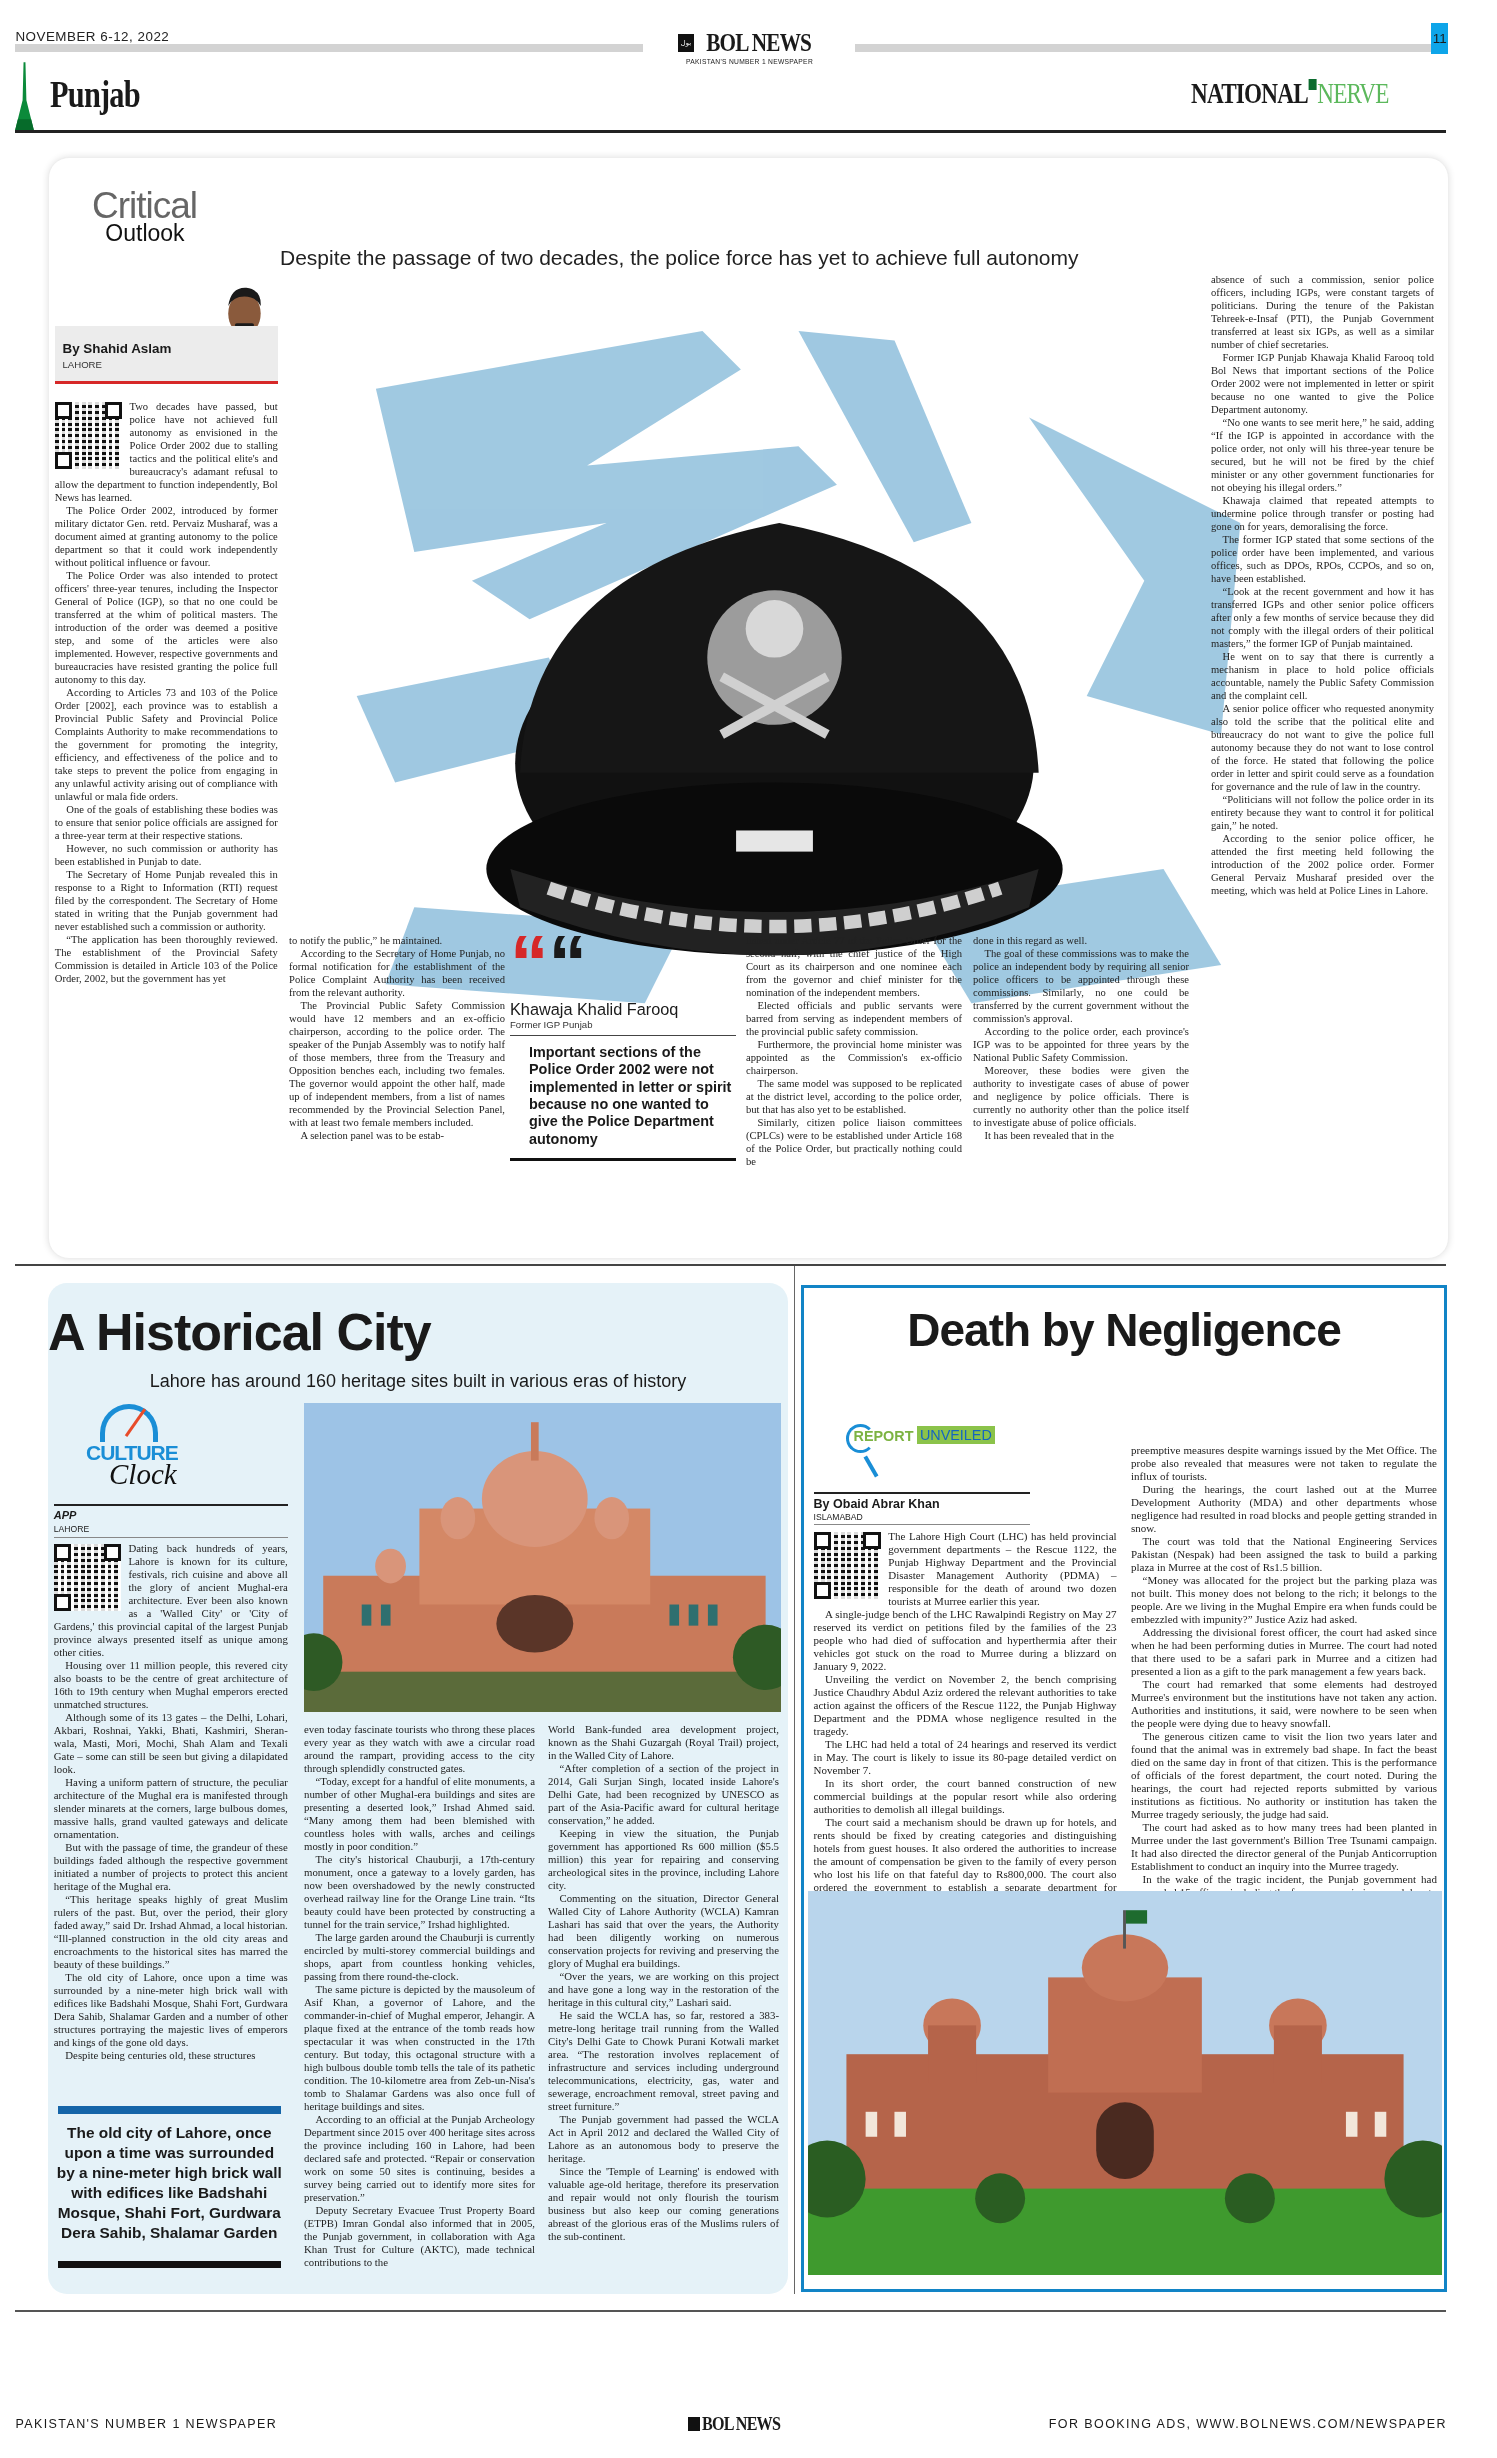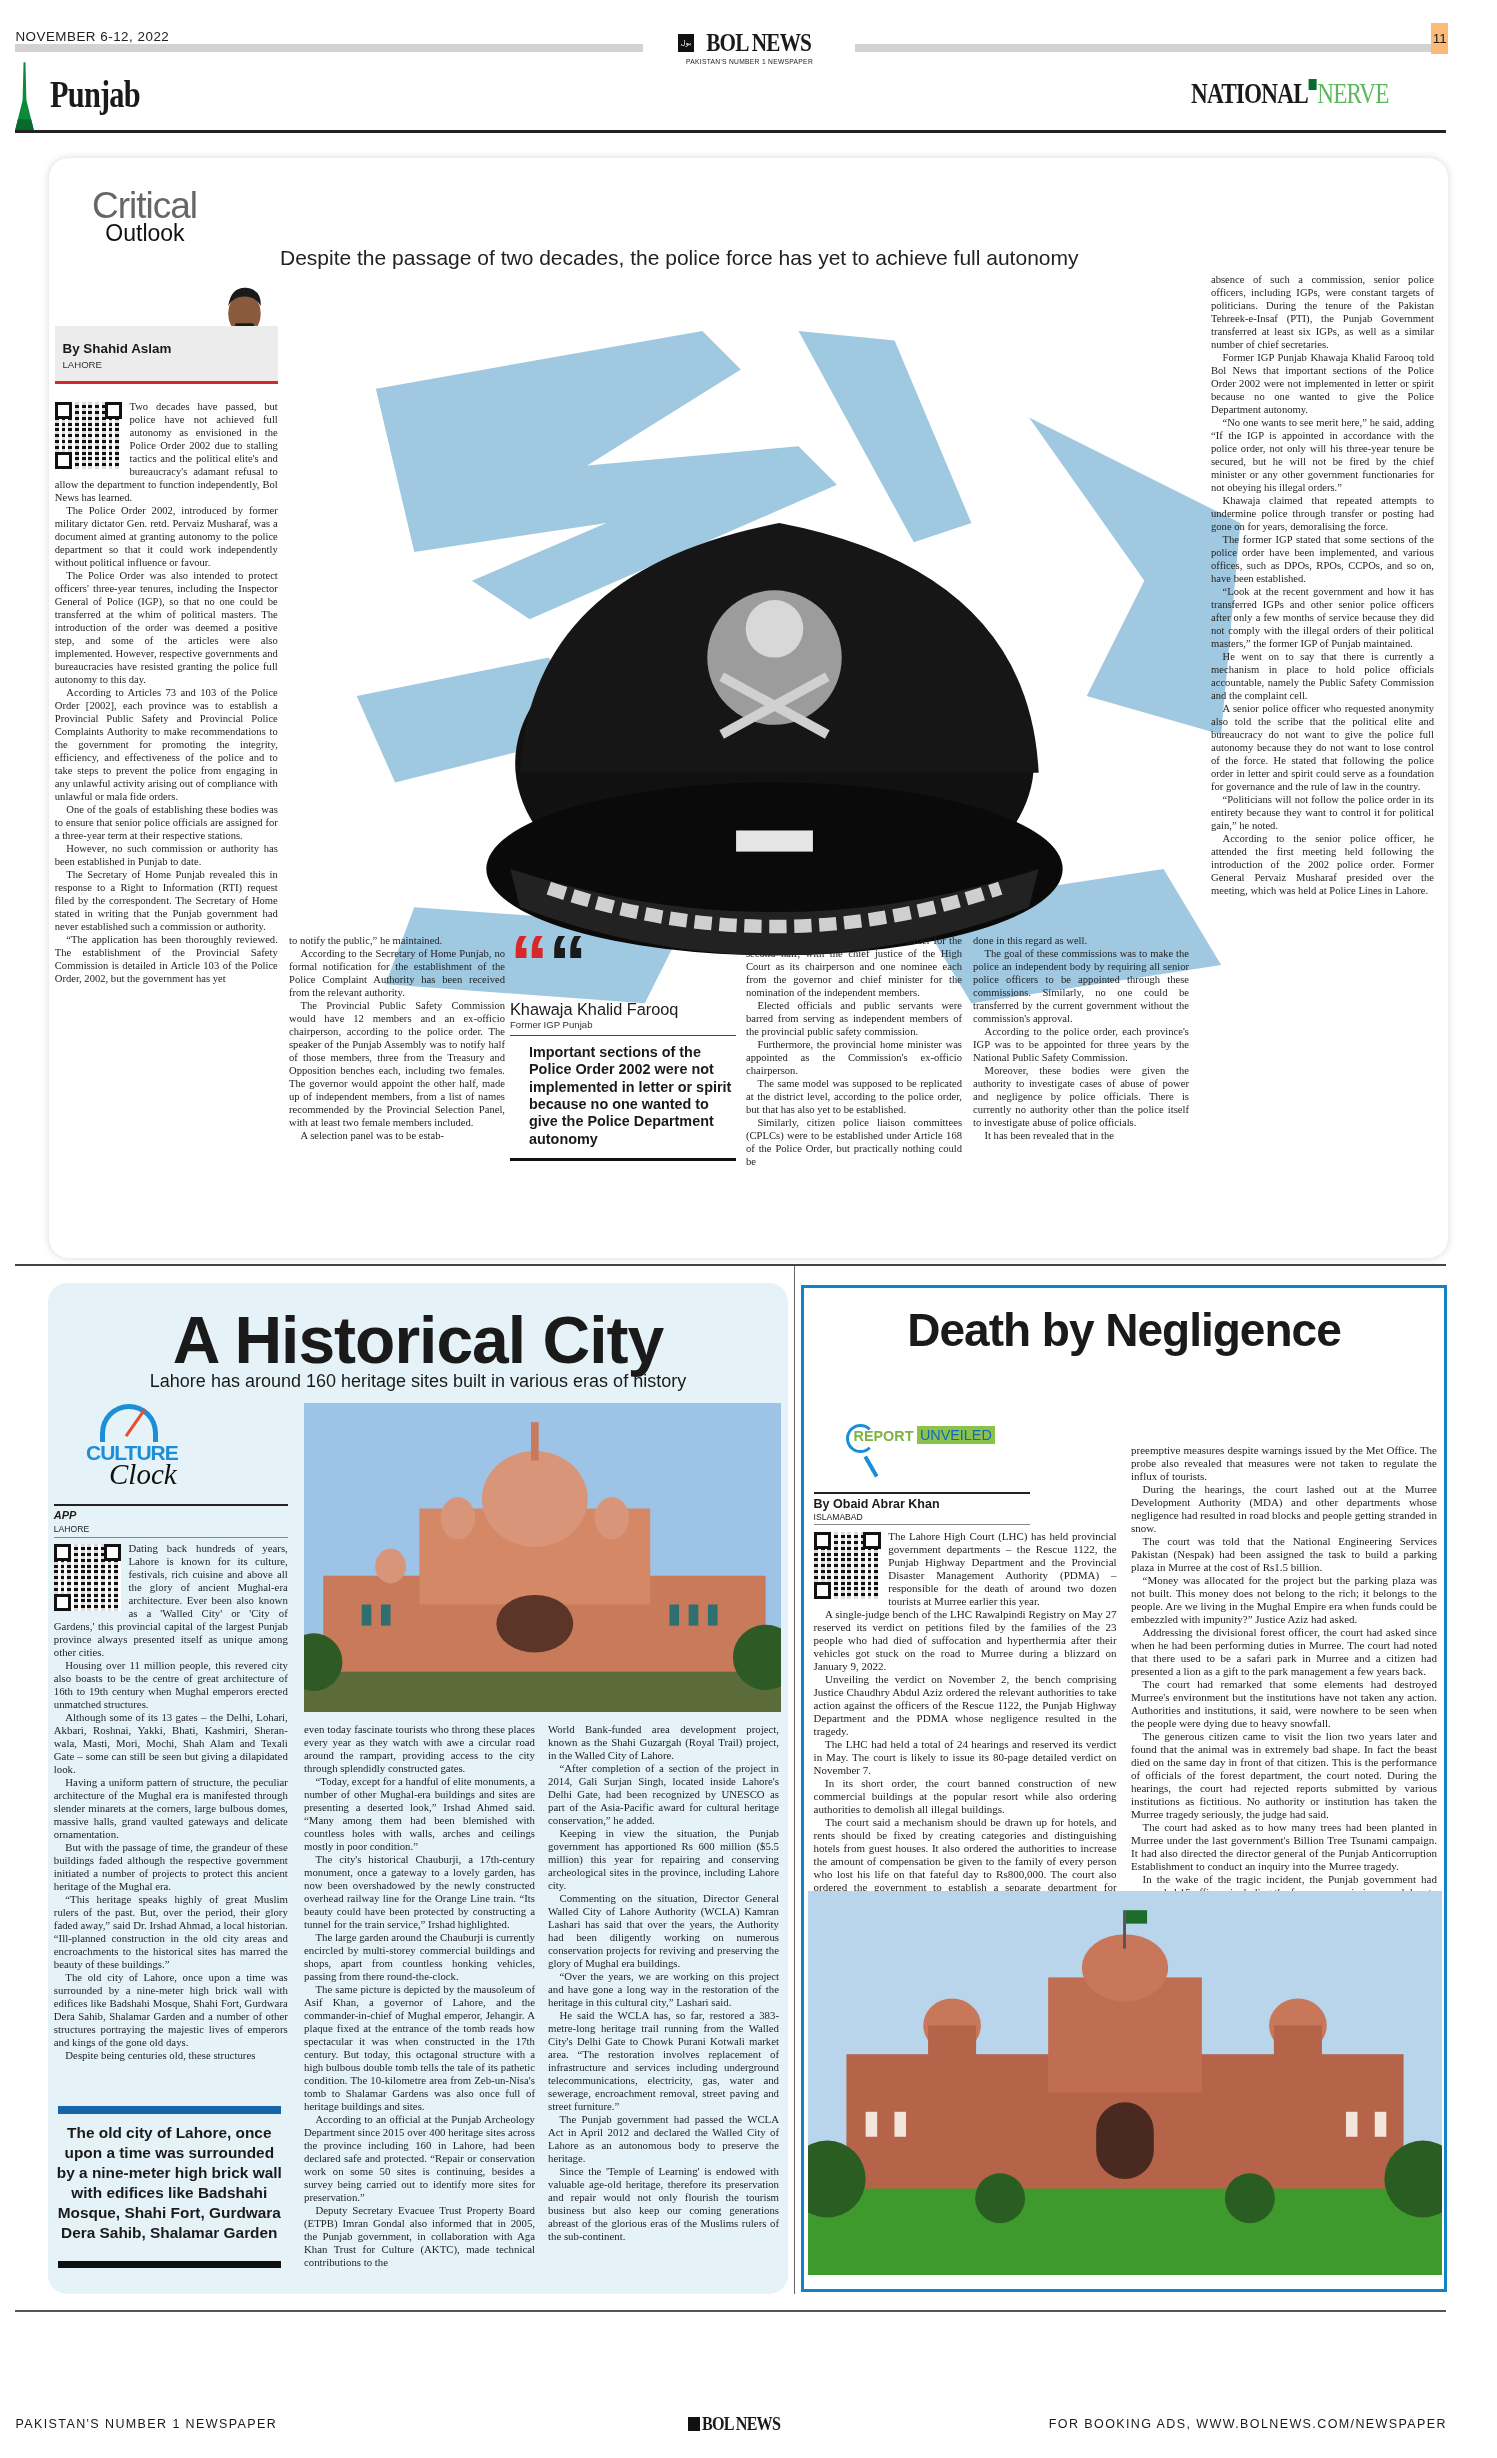--- a/index.html
+++ b/index.html
@@ -2,21 +2,21 @@
 <html><head>
 <meta charset="utf-8">
 <style>
   * { box-sizing: border-box; margin: 0; padding: 0; }
   html, body { width: 1498px; height: 2458px; background: #fff; overflow: hidden; }
   body { position: relative; font-family: "Liberation Serif", serif; color: #1a1a1a; }
 
   .top-date { position: absolute; left: 15.4px; top: 29px; font-family: "Liberation Sans", sans-serif; font-size: 13.4px; letter-spacing: 0.5px; color: #222; }
   .top-rule-l2 { position: absolute; left: 15.4px; top: 44px; width: 628px; height: 7.7px; background: #d3d3d3; }
   .top-rule-r2 { position: absolute; left: 855px; top: 44px; width: 592px; height: 7.7px; background: #d3d3d3; }
-  .page-num { position: absolute; left: 1431px; top: 23px; width: 17.3px; height: 31px; background: #fdba74; font-family: "Liberation Sans", sans-serif; font-size: 13.4px; text-align: center; line-height: 31px; }
+  .page-num { position: absolute; left: 1431px; top: 23px; width: 17.3px; height: 31px; background: #0ea5e9; font-family: "Liberation Sans", sans-serif; font-size: 13.4px; text-align: center; line-height: 31px; }
   .masthead { position: absolute; left: 658px; top: 29px; width: 183px; text-align: center; }
   .masthead .logo-row { display: flex; align-items: center; justify-content: center; gap: 3.8px; }
   .masthead .logo-box { width: 15.4px; height: 17.3px; background: #111; color: #fff; font-size: 6.7px; line-height: 17.3px; text-align: center; font-family: "Liberation Sans", sans-serif; }
   .masthead .logo-text { font-family: "Liberation Serif", serif; font-size: 25px; font-weight: bold; letter-spacing: -1px; transform: scaleX(0.85); }
   .masthead .tagline { font-family: "Liberation Sans", sans-serif; font-size: 6.7px; letter-spacing: 0.3px; margin-top: 1px; }
 
   .section-head { position: absolute; left: 15.4px; top: 62px; height: 69px; }
   .minar { position: absolute; left: 0; top: 0; width: 19px; height: 69px; }
   .section-title { position: absolute; left: 35px; top: 9.6px; font-family: "Liberation Serif", serif; font-size: 38px; font-weight: bold; letter-spacing: -1px; transform: scaleX(0.8); transform-origin: left; }
   .nn-logo { position: absolute; left: 1191px; top: 77px; font-family: "Liberation Serif", serif; font-size: 29px; font-weight: bold; letter-spacing: -1px; transform: scaleX(0.8); transform-origin: left; }
@@ -55,21 +55,21 @@
   .quote-name { font-family: "Liberation Sans", sans-serif; font-size: 16.3px; font-weight: 500; margin-top: 7.7px; }
   .quote-role { font-family: "Liberation Sans", sans-serif; font-size: 9.6px; color: #333; padding-bottom: 5.8px; border-bottom: 1px solid #444; }
   .quote-text { font-family: "Liberation Sans", sans-serif; font-weight: bold; font-size: 14.4px; line-height: 17.3px; margin: 7.7px 0 0 19px; }
   .quote-bar { height: 3.8px; background: #111; margin: 9.6px 0 0 0; }
 
   .divider-h { position: absolute; left: 15.4px; top: 1264px; width: 1431px; height: 1.9px; background: #444; }
   .divider-v { position: absolute; left: 794px; top: 1266px; width: 1px; height: 1028px; background: #666; }
 
   
   .panel-hc { position: absolute; left: 48px; top: 1283px; width: 740px; height: 1011px; background: #e5f2f8; border-radius: 19px; overflow: hidden; }
-  .hc-title { position: absolute; left: 0; width: 100%; top: 19px; text-align: center; font-family: "Liberation Sans", sans-serif; font-weight: bold; font-size: 66px; letter-spacing: -1px; }
+  .hc-title { position: absolute; left: 0; width: 100%; top: 19px; font-family: "Liberation Sans", sans-serif; font-weight: bold; font-size: 52px; letter-spacing: -1px; }
   .hc-deck { position: absolute; left: 0; width: 100%; top: 88px; text-align: center; font-family: "Liberation Sans", sans-serif; font-size: 18px; }
   .cc-logo { position: absolute; left: 38px; top: 121px; width: 115px; height: 91px; }
   .cc-arc { position: absolute; left: 14.4px; top: 0; width: 58px; height: 38px; border: 5.8px solid #1a8ed6; border-bottom: none; border-radius: 38px 38px 0 0; }
   .cc-needle { position: absolute; left: 48px; top: 1.9px; width: 2.9px; height: 33px; background: #e84c2a; transform: rotate(35deg); }
   .cc-culture { position: absolute; left: 0; top: 37px; font-family: "Liberation Sans", sans-serif; font-weight: bold; font-size: 21px; color: #1a8ed6; letter-spacing: -1px; }
   .cc-clock { position: absolute; left: 23px; top: 54px; font-family: "Liberation Serif", serif; font-style: italic; font-size: 29px; color: #111; }
   .hc-byrule { position: absolute; left: 5.8px; top: 221px; width: 234px; height: 1.9px; background: #222; }
   .hc-by { position: absolute; left: 5.8px; top: 226px; font-family: "Liberation Sans", sans-serif; font-weight: bold; font-size: 11px; font-style: italic; }
   .hc-loc { position: absolute; left: 5.8px; top: 241px; font-family: "Liberation Sans", sans-serif; font-size: 8.6px; }
   .hc-byrule2 { position: absolute; left: 5.8px; top: 254px; width: 234px; height: 1px; background: #888; }

